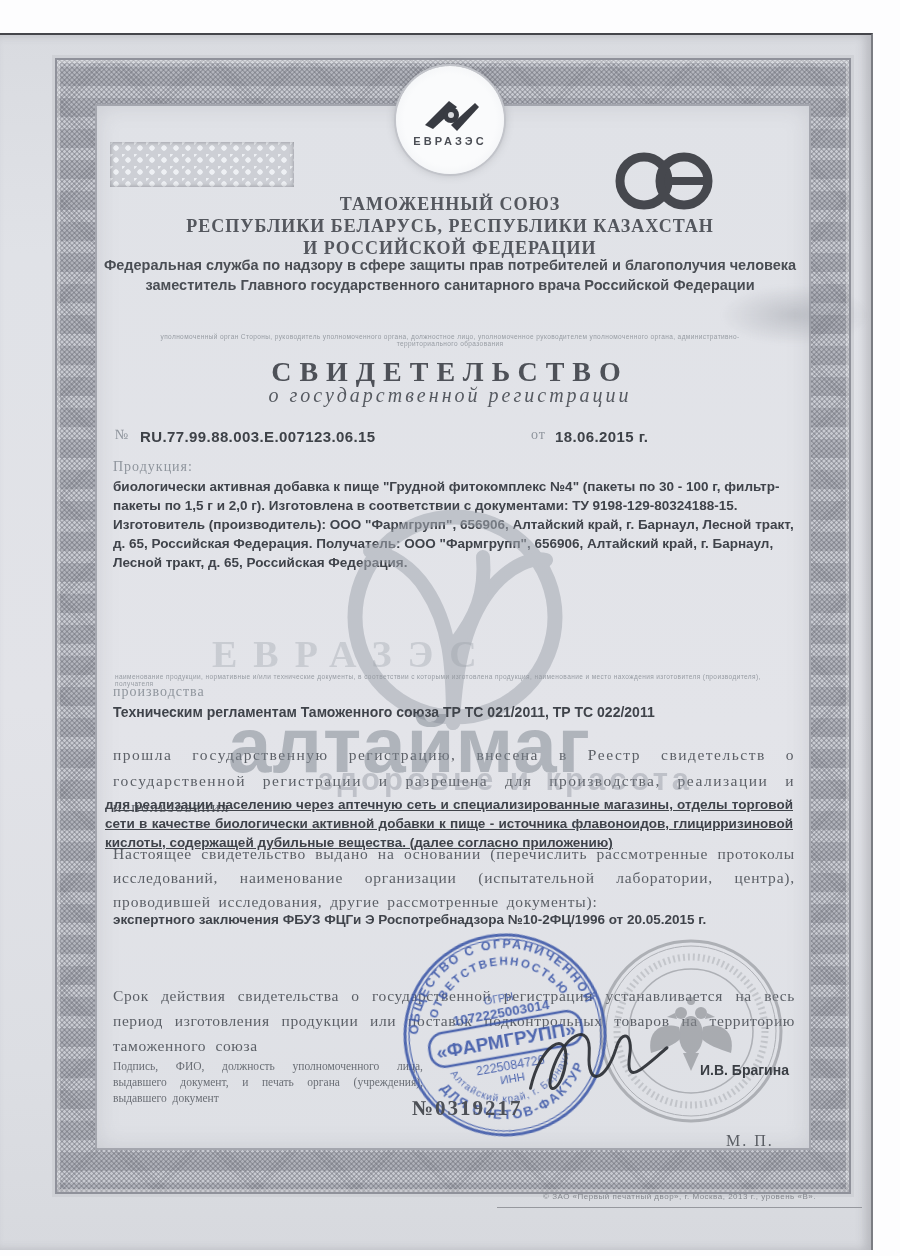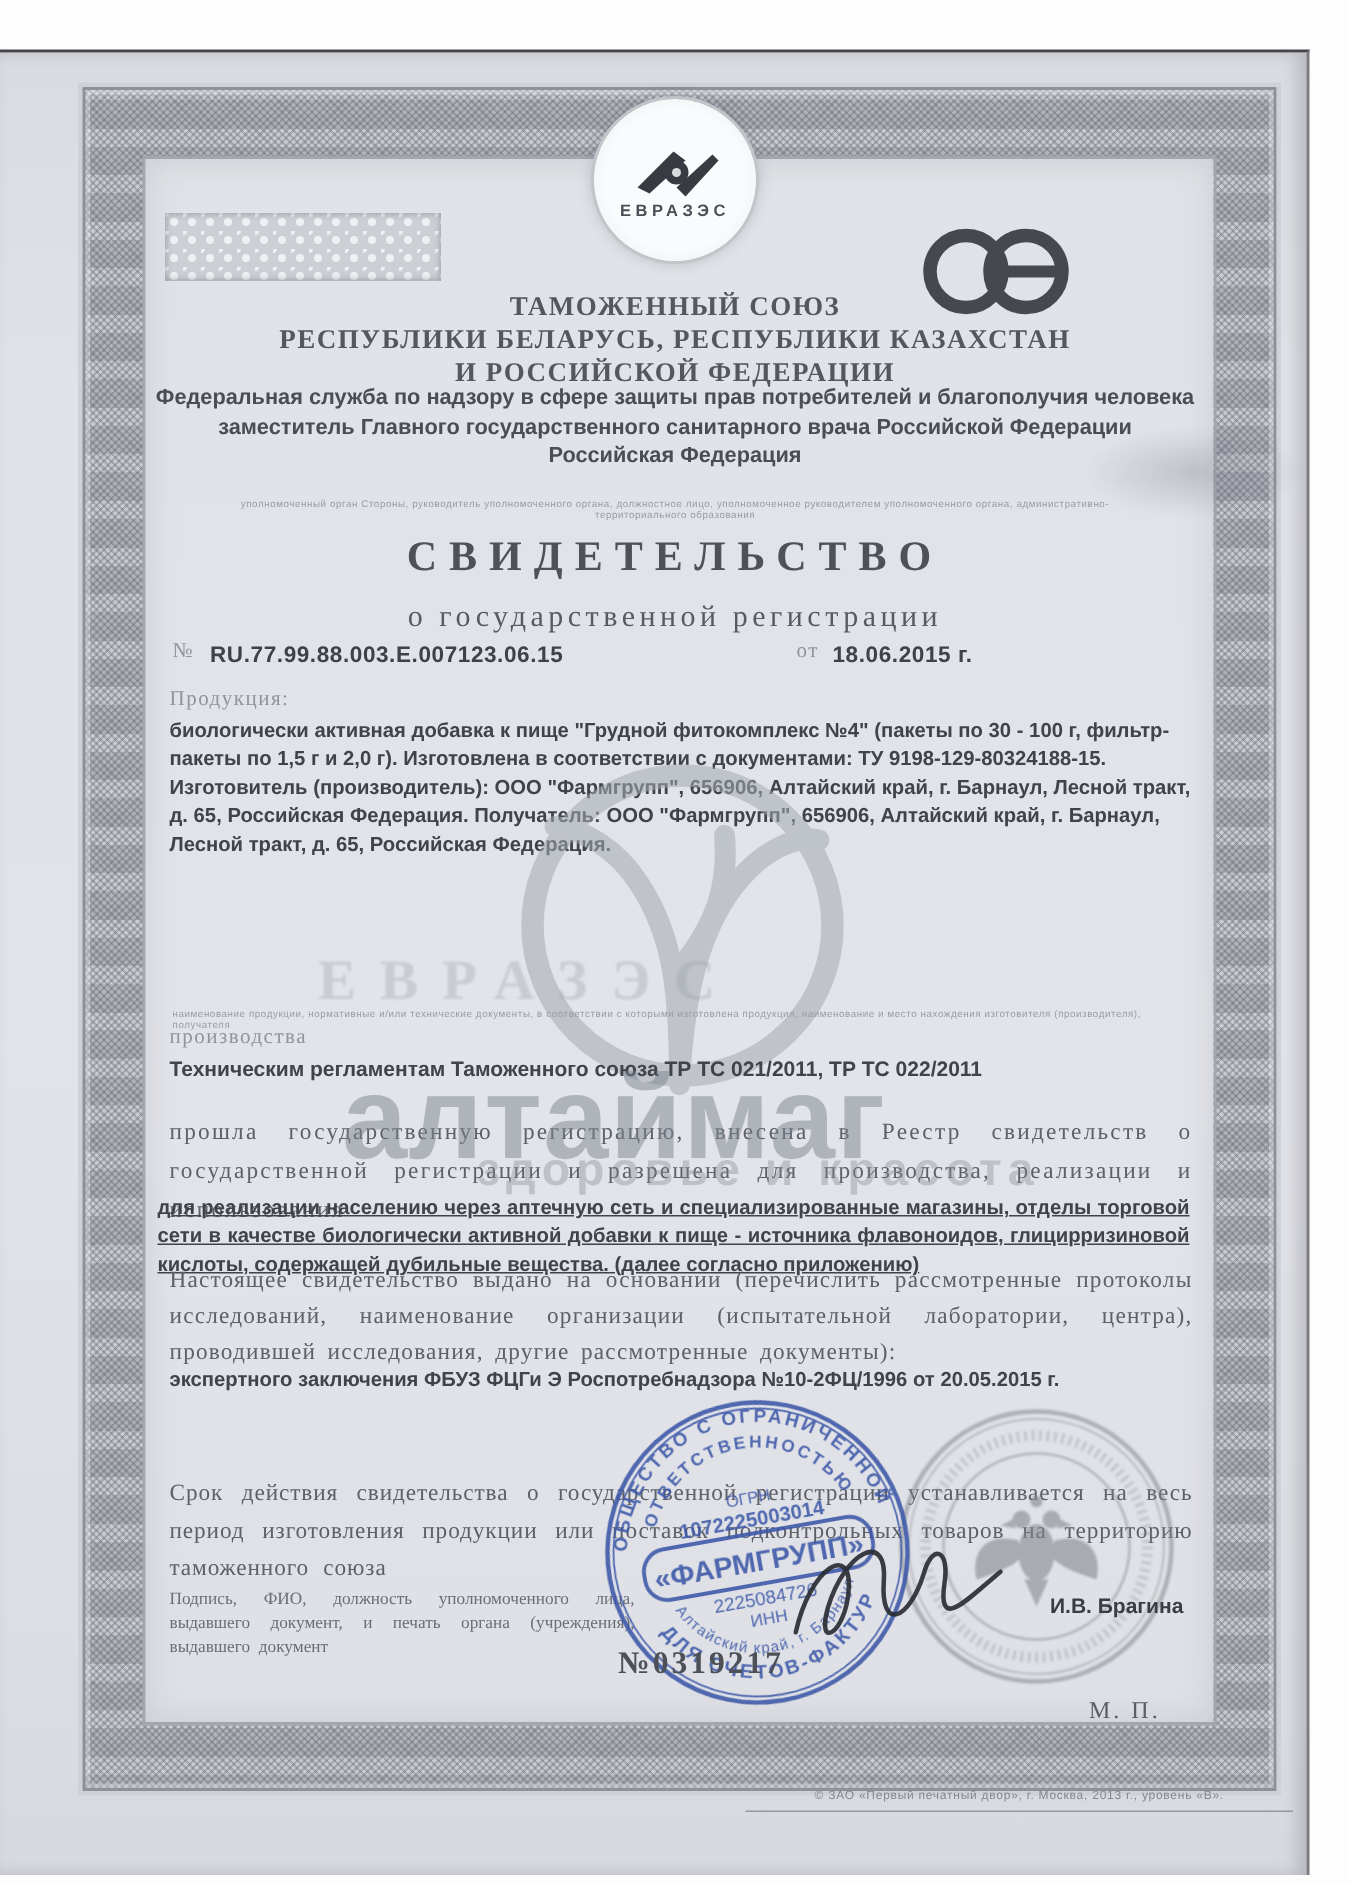--- a/index.html
+++ b/index.html
@@ -83,26 +83,25 @@
   </svg>
 
   <div class="abs ctr serif union" style="top:193px;">
     <div>ТАМОЖЕННЫЙ СОЮЗ</div>
     <div>РЕСПУБЛИКИ БЕЛАРУСЬ, РЕСПУБЛИКИ КАЗАХСТАН</div>
     <div>И РОССИЙСКОЙ ФЕДЕРАЦИИ</div>
   </div>
   <div class="abs ctr agency" style="top:256px;">
     <div>Федеральная служба по надзору в сфере защиты прав потребителей и благополучия человека</div>
     <div>заместитель Главного государственного санитарного врача Российской Федерации</div>
-    <div>Российская Федерация</div>
   </div>
   <div class="abs fineprint" style="left:150px;top:333px;width:600px;">уполномоченный орган Стороны, руководитель уполномоченного органа, должностное лицо, уполномоченное руководителем уполномоченного органа, административно-территориального образования</div>
 
   <div class="abs ctr serif doc-title" style="top:356px;">СВИДЕТЕЛЬСТВО</div>
-  <div class="abs ctr serif doc-sub" style="top:400px;">о государственной регистрации</div>
+  <div class="abs ctr serif doc-sub" style="top:384px;font-style:italic;">о государственной регистрации</div>
 
   <div class="abs serif faded-label" style="left:115px;top:427px;">№</div>
   <div class="abs num-strip" style="left:140px;top:428px;">RU.77.99.88.003.E.007123.06.15</div>
   <div class="abs serif faded-label" style="left:531px;top:427px;">от</div>
   <div class="abs num-strip" style="left:555px;top:428px;">18.06.2015 г.</div>
 
   <div class="abs serif faded-label" style="left:113px;top:459px;">Продукция:</div>
   <div class="abs bold-text" style="left:113px;top:477px;width:682px;">биологически активная добавка к пище "Грудной фитокомплекс №4" (пакеты по 30 - 100 г, фильтр-пакеты по 1,5 г и 2,0 г). Изготовлена в соответствии с документами: ТУ 9198-129-80324188-15. Изготовитель (производитель): ООО "Фармгрупп", 656906, Алтайский край, г. Барнаул, Лесной тракт, д. 65, Российская Федерация. Получатель: ООО "Фармгрупп", 656906, Алтайский край, г. Барнаул, Лесной тракт, д. 65, Российская Федерация.</div>
 
   <svg class="abs" style="left:340px;top:505px;opacity:.55;" width="230" height="230" viewBox="0 0 230 230">

